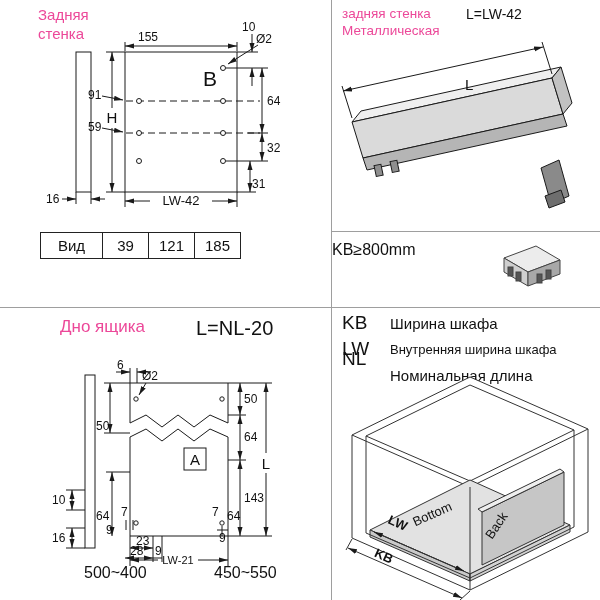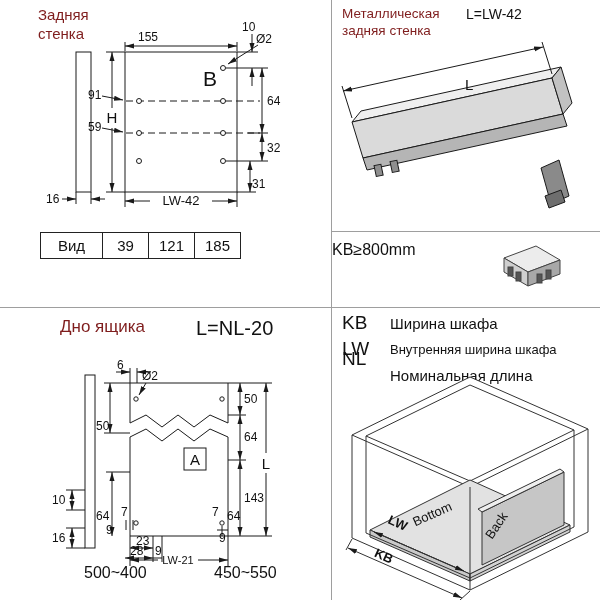--- a/index.html
+++ b/index.html
@@ -5,21 +5,21 @@
   *{margin:0;padding:0;box-sizing:border-box}
   html,body{width:600px;height:600px}
   body{background:#fff;font-family:"Liberation Sans",sans-serif;color:#111;position:relative;overflow:hidden}
   .q{position:absolute}
   #q1{left:0;top:0;width:331px;height:307px}
   #q2{left:332px;top:0;width:268px;height:307px}
   #q3{left:0;top:308px;width:331px;height:292px}
   #q4{left:332px;top:308px;width:268px;height:292px}
   .divider{position:absolute;background:#9e9e9e}
   .abs{position:absolute;white-space:nowrap}
-  .title{font-size:15px;line-height:1.25;color:#7f1d1d}
+  .title{font-size:15px;line-height:1.25;color:#ec4899}
   .title-lg{font-size:17px}
   .formula{font-size:14px}
   svg{position:absolute;left:0;top:0}
   svg text{font-family:"Liberation Sans",sans-serif;fill:#111;stroke:none;font-size:12px}
   svg text.big{font-size:21px}
   svg text.med{font-size:15px}
   svg text.sm{font-size:11px}
   .spec{border-collapse:collapse;position:absolute;left:40px;top:232px;background:#fff}
   .spec td{border:1.5px solid #222;height:26px;text-align:center;font-size:15px;padding:0 0}
   .spec td.lbl{width:62px}
@@ -125,22 +125,22 @@
       <td class="val">39</td>
       <td class="val">121</td>
       <td class="val">185</td>
     </tr>
   </tbody>
     </table>
 </div>
 
 <div class="q" id="q2">
   <div class="abs title" style="left:10px;top:6px;font-size:13.5px">
+    <div>задняя стенка</div>
     <div>Металлическая</div>
-    <div>задняя стенка</div>
   </div>
   <div class="abs formula" style="left:134px;top:6px">L=LW-42</div>
 
   <svg width="268" height="226" viewBox="0 0 268 226">
     <defs>
       <marker id="ar2" viewBox="0 0 10 10" refX="9" refY="5" markerWidth="10" markerHeight="10" orient="auto-start-reverse" markerUnits="userSpaceOnUse">
         <path d="M0 2.5 L9 5 L0 7.5 Z" fill="#1a1a1a"></path>
       </marker>
     </defs>
     <g stroke="#1a1a1a" stroke-width="1" fill="none">

